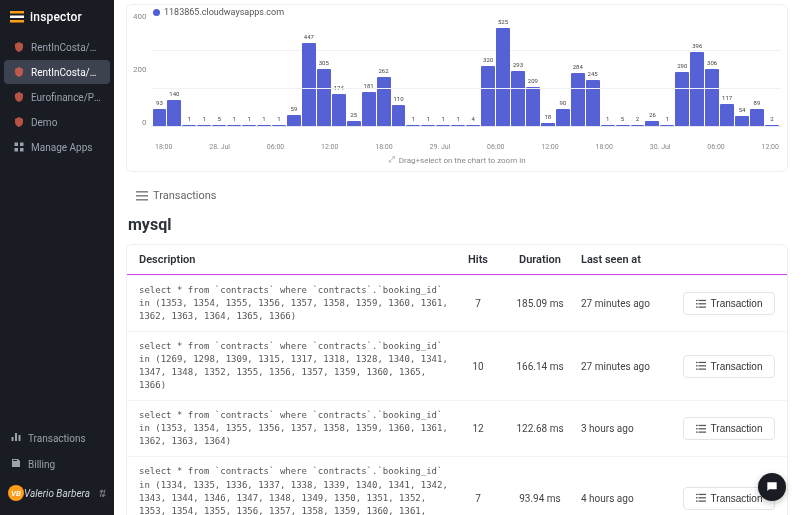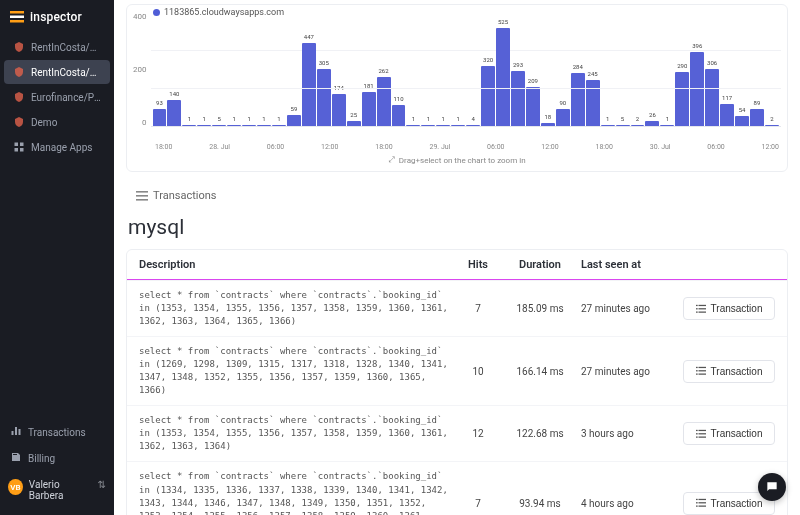--- a/index.html
+++ b/index.html
@@ -11,21 +11,21 @@
   .brand { display: flex; align-items: center; gap: 6px; padding: 10px 10px 8px; }
   .brand-icon { width: 14px; height: 12px; display: inline-block; }
   .brand-text { color: #fff; font-size: 12px; font-weight: 500; letter-spacing: .2px; }
   .nav { padding-top: 2px; }
   .nav-item { display: flex; align-items: center; gap: 6px; padding: 6px 9px; font-size: 10px; cursor: pointer; color: #9aa0ad; border-radius: 4px; margin: 1px 4px; }
   .nav-item.active { background: #3d4250; color: #fff; }
   .nav-item .dot { width: 12px; height: 12px; flex-shrink: 0; display: inline-flex; align-items:center; justify-content:center; }
   .nav-label { white-space: nowrap; overflow: hidden; text-overflow: ellipsis; }
   .sidebar-bottom { margin-top: auto; padding-bottom: 6px; }
   .bottom-item { display: flex; align-items: center; gap: 6px; padding: 6px 10px; font-size: 10px; color: #9aa0ad; cursor: pointer; }
-  .user-row { display: flex; gap: 6px; padding: 8px 8px; font-size: 10px; color: #cfd3db; }
+  .user-row { display: flex; align-items: center; gap: 0; padding: 8px 8px; font-size: 10px; color: #cfd3db; font-style: italic; }
   .avatar { width: 16px; height: 16px; border-radius: 50%; background: #ff9e16; color: #fff; font-size: 8px; display: flex; align-items:center; justify-content:center; font-weight:600; }
   .ext-icon { margin-left: auto; opacity: .5; }
   
   
   .main { flex: 1; background: #fff; overflow: hidden; position: relative; }
   .content { padding: 0 12px 12px; height: 100%; overflow-y: auto; }
   
   
   .chart-card { background: #fff; border: 1px solid #eceef2; border-radius: 6px; padding: 8px 6px 6px; margin-top: 4px; position: relative; }
   .legend { position: absolute; top: 2px; left: 26px; display:flex; align-items:center; gap:4px; font-size:9px; color:#555; }
@@ -41,21 +41,21 @@
   .bar-lbl { position:absolute; top:-10px; left:50%; transform:translateX(-50%); font-size:6px; color:#444; }
   .x-ticks { display:flex; justify-content:space-between; padding: 2px 2px 0 22px; font-size:7px; color:#888; }
   .chart-hint { text-align:center; font-size:8px; color:#888; margin-top:4px; display:flex; align-items:center; justify-content:center; gap:4px; }
   
   
   .tabbar { display:flex; align-items:center; gap:24px; margin: 12px 0 6px; }
   .tab { display:flex; align-items:center; gap:5px; padding:5px 10px; border-radius:4px; font-size:11px; color:#666; cursor:pointer; }
   .tab.active { background:#fff; border:1px solid #e2e4ea; color:#222; font-weight:500; box-shadow:0 1px 2px rgba(0,0,0,.04); }
   .tab-icon { width:12px; height:10px; }
   
-  .section-title { font-size:21px; font-weight:400; color:#2c3038; margin: 8px 2px 10px; }
+  .section-title { font-size:16px; font-weight:700; color:#2c3038; margin: 8px 2px 10px; }
   
   
   .tbl { border:1px solid #eceef2; border-radius:6px; overflow:hidden; }
   .thead, .trow { display:grid; grid-template-columns: 1fr 42px 66px 94px 92px; align-items:center; column-gap:8px; padding:8px 12px; }
   .thead { font-size:11px; font-weight:600; color:#2c3038; border-bottom:1px solid #d946ef; }
   .trow { border-top:1px solid #f3f4f7; font-size:10px; color:#444; }
   .trow .desc { font-family: ui-monospace, SFMono-Regular, Menlo, monospace; font-size:9px; color:#555; line-height:1.45; word-break:break-word; }
   .num { text-align:center; }
   .txn-btn { display:flex; align-items:center; justify-content:center; gap:5px; border:1px solid #e2e4ea; border-radius:4px; padding:5px 8px; font-size:10px; color:#333; background:#fff; cursor:pointer; white-space:nowrap; }
   

